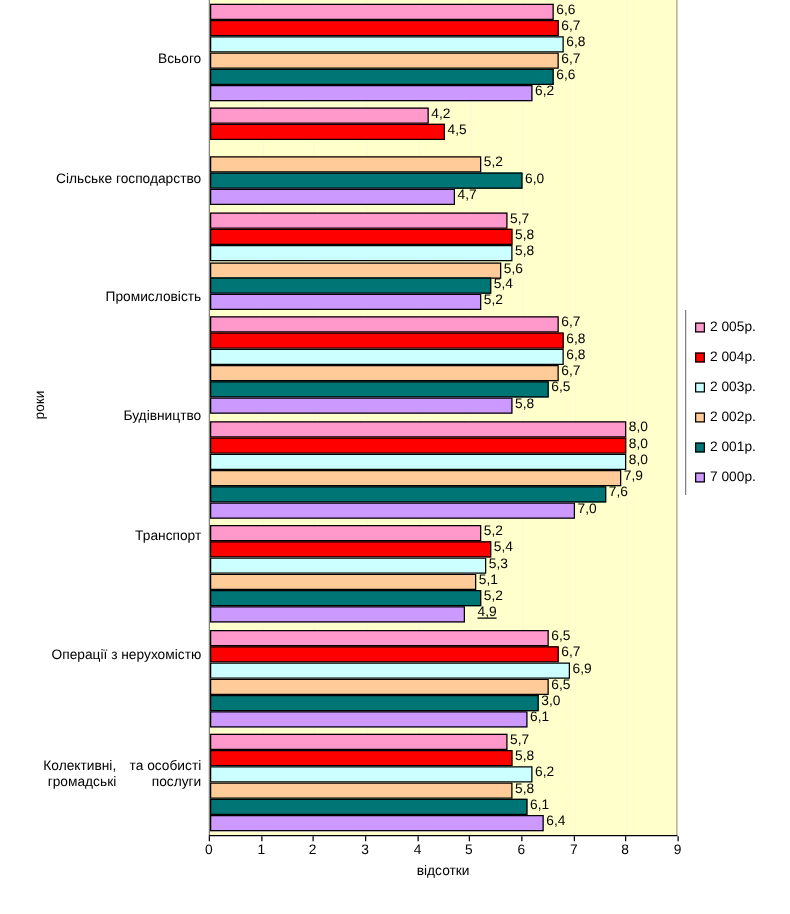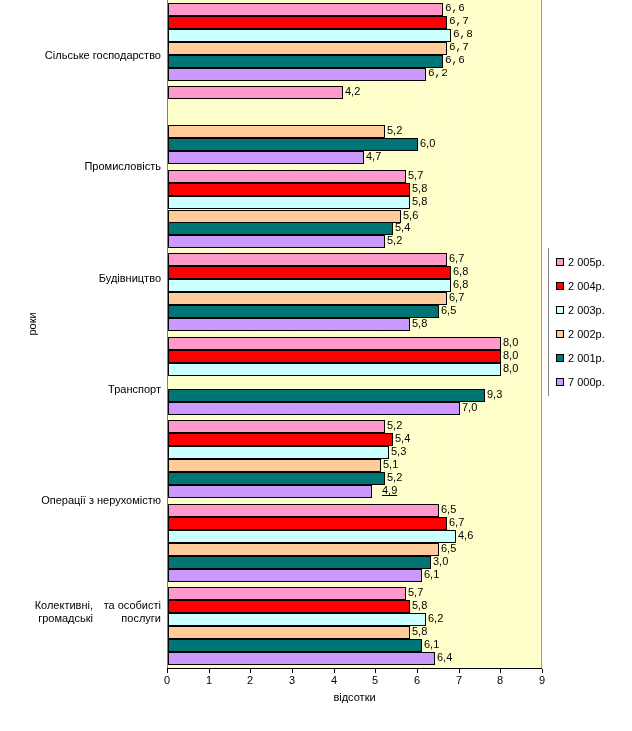--- a/index.html
+++ b/index.html
@@ -167,20 +167,23 @@
   }
 </style>
 </head>
 <body>
 
 <div id="chart-root">
 
   <div id="y-axis-title">роки</div>
 
   <div id="cat-labels">
+      <div class="cat-label">
+        <span>Всього</span>
+      </div>
       <div class="cat-label">
         <span>Сільське господарство</span>
       </div>
       <div class="cat-label">
         <span>Промисловість</span>
       </div>
       <div class="cat-label">
         <span>Будівництво</span>
       </div>
       <div class="cat-label">
@@ -198,21 +201,21 @@
 
   <div id="plot">
       <div class="gridline" style="left: 42px;"></div>
       <div class="gridline" style="left: 83px;"></div>
       <div class="gridline" style="left: 125px;"></div>
       <div class="gridline" style="left: 167px;"></div>
       <div class="gridline" style="left: 208px;"></div>
       <div class="gridline" style="left: 250px;"></div>
       <div class="gridline" style="left: 292px;"></div>
       <div class="gridline" style="left: 333px;"></div>
-      <div class="group" style="top: 2.75px; height: 76px; font-family: Liberation Mono, monospace;">
+      <div class="group" style="top: 2.75px; height: 76px;">
         <div class="bar-row" style="top: 0px; width: 375px;">
           <div class="bar" title="2 005р. — 6,6" style="width: 275px; background: rgb(255, 153, 204);"></div>
           <div class="bar-value" style="left: 275px;">6,6</div>
         </div>
         <div class="bar-row" style="top: 13px; width: 375px;">
           <div class="bar" title="2 004р. — 6,7" style="width: 279px; background: rgb(255, 0, 0);"></div>
           <div class="bar-value" style="left: 279px;">6,7</div>
         </div>
         <div class="bar-row" style="top: 26px; width: 375px;">
           <div class="bar" title="2 003р. — 6,8" style="width: 283px; background: rgb(204, 255, 255);"></div>
@@ -228,20 +231,24 @@
         </div>
         <div class="bar-row" style="top: 65px; width: 375px;">
           <div class="bar" title="2 000р. — 6,2" style="width: 258px; background: rgb(204, 153, 255);"></div>
           <div class="bar-value" style="left: 258px;">6,2</div>
         </div>
       </div>
       <div class="group" style="top: 86.25px; height: 78px;">
         <div class="bar-row" style="top: 0px; width: 375px;">
           <div class="bar" title="2 005р. — 4,2" style="width: 175px; background: rgb(255, 153, 204);"></div>
           <div class="bar-value" style="left: 175px;">4,2</div>
+        </div>
+        <div class="bar-row" style="top: 13px; width: 375px;">
+          <div class="bar" title="2 004р. — 4,5" style="width: 188px; background: rgb(255, 0, 0);"></div>
+          <div class="bar-value" style="left: 188px;">4,5</div>
         </div>
         <div class="bar-row" style="top: 39px; width: 375px;">
           <div class="bar" title="2 002р. — 5,2" style="width: 217px; background: rgb(255, 204, 153);"></div>
           <div class="bar-value" style="left: 217px;">5,2</div>
         </div>
         <div class="bar-row" style="top: 52px; width: 375px; text-align: center;">
           <div class="bar" title="2 001р. — 6,0" style="width: 250px; background: rgb(0, 117, 117);"></div>
           <div class="bar-value" style="left: 250px;">6,0</div>
         </div>
         <div class="bar-row" style="top: 65px; width: 375px;">
@@ -307,23 +314,27 @@
           <div class="bar-value" style="left: 333px;">8,0</div>
         </div>
         <div class="bar-row" style="top: 13px; width: 375px;">
           <div class="bar" title="2 004р. — 8,0" style="width: 333px; background: rgb(255, 0, 0);"></div>
           <div class="bar-value" style="left: 333px;">8,0</div>
         </div>
         <div class="bar-row" style="top: 26px; width: 375px;">
           <div class="bar" title="2 003р. — 8,0" style="width: 333px; background: rgb(204, 255, 255);"></div>
           <div class="bar-value" style="left: 333px;">8,0</div>
         </div>
+        <div class="bar-row" style="top: 39px; width: 375px;">
+          <div class="bar" title="2 002р. — 7,9" style="width: 329px; background: rgb(255, 204, 153);"></div>
+          <div class="bar-value" style="left: 329px;">7,9</div>
+        </div>
         <div class="bar-row" style="top: 52px; width: 375px;">
           <div class="bar" title="2 001р. — 7,6" style="width: 317px; background: rgb(0, 117, 117);"></div>
-          <div class="bar-value" style="left: 317px;">9,3</div>
+          <div class="bar-value" style="left: 317px;">7,6</div>
         </div>
         <div class="bar-row" style="top: 65px; width: 375px;">
           <div class="bar" title="2 000р. — 7,0" style="width: 292px; background: rgb(204, 153, 255);"></div>
           <div class="bar-value" style="left: 292px;">7,0</div>
         </div>
       </div>
       <div class="group" style="top: 420.25px; height: 78px;">
         <div class="bar-row" style="top: 0px; width: 375px;">
           <div class="bar" title="2 005р. — 5,2" style="width: 217px; background: rgb(255, 153, 204);"></div>
           <div class="bar-value" style="left: 217px;">5,2</div>
@@ -353,21 +364,21 @@
         <div class="bar-row" style="top: 0px; width: 375px;">
           <div class="bar" title="2 005р. — 6,5" style="width: 271px; background: rgb(255, 153, 204);"></div>
           <div class="bar-value" style="left: 271px;">6,5</div>
         </div>
         <div class="bar-row" style="top: 13px; width: 375px;">
           <div class="bar" title="2 004р. — 6,7" style="width: 279px; background: rgb(255, 0, 0);"></div>
           <div class="bar-value" style="left: 279px;">6,7</div>
         </div>
         <div class="bar-row" style="top: 26px; width: 375px;">
           <div class="bar" title="2 003р. — 6,9" style="width: 288px; background: rgb(204, 255, 255);"></div>
-          <div class="bar-value" style="left: 288px;">4,6</div>
+          <div class="bar-value" style="left: 288px;">6,9</div>
         </div>
         <div class="bar-row" style="top: 39px; width: 375px;">
           <div class="bar" title="2 002р. — 6,5" style="width: 271px; background: rgb(255, 204, 153);"></div>
           <div class="bar-value" style="left: 271px;">6,5</div>
         </div>
         <div class="bar-row" style="top: 52px; width: 375px;">
           <div class="bar" title="2 001р. — 6,3" style="width: 263px; background: rgb(0, 117, 117);"></div>
           <div class="bar-value" style="left: 263px;">3,0</div>
         </div>
         <div class="bar-row" style="top: 65px; width: 375px;">

